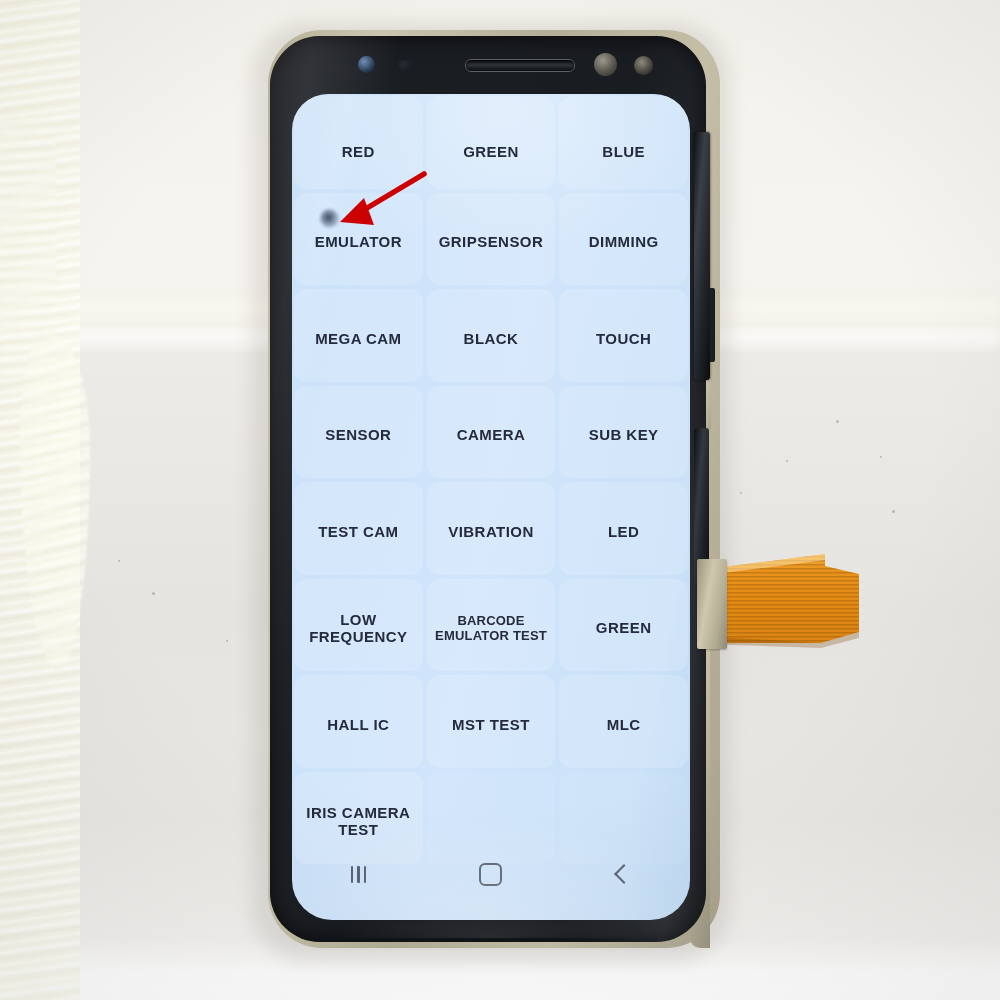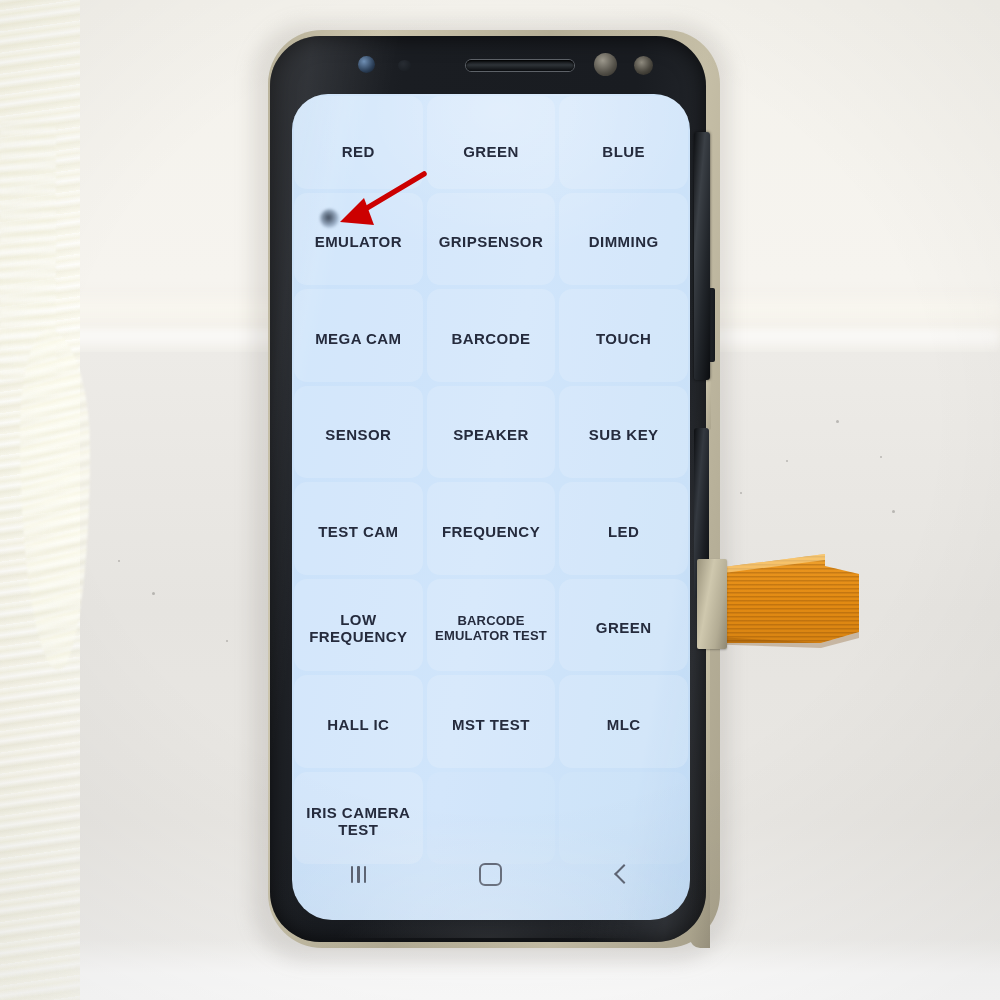--- a/index.html
+++ b/index.html
@@ -298,39 +298,39 @@
             <div class="cell" data-interactable="true">
               <span class="lbl" data-interactable="false">GRIPSENSOR</span>
             </div>
             <div class="cell" data-interactable="true">
               <span class="lbl" data-interactable="false">DIMMING</span>
             </div>
             <div class="cell" data-interactable="true">
               <span class="lbl" data-interactable="false">MEGA CAM</span>
             </div>
             <div class="cell" data-interactable="true">
-              <span class="lbl" data-interactable="false">BARCODE</span>
+              <span class="lbl" data-interactable="false">BLACK</span>
             </div>
             <div class="cell" data-interactable="true">
               <span class="lbl" data-interactable="false">TOUCH</span>
             </div>
             <div class="cell" data-interactable="true">
               <span class="lbl" data-interactable="false">SENSOR</span>
             </div>
             <div class="cell" data-interactable="true">
-              <span class="lbl" data-interactable="false">SPEAKER</span>
+              <span class="lbl" data-interactable="false">CAMERA</span>
             </div>
             <div class="cell" data-interactable="true">
               <span class="lbl" data-interactable="false">SUB KEY</span>
             </div>
             <div class="cell" data-interactable="true">
               <span class="lbl" data-interactable="false">TEST CAM</span>
             </div>
             <div class="cell" data-interactable="true">
-              <span class="lbl" data-interactable="false">FREQUENCY</span>
+              <span class="lbl" data-interactable="false">VIBRATION</span>
             </div>
             <div class="cell" data-interactable="true">
               <span class="lbl" data-interactable="false">LED</span>
             </div>
             <div class="cell" data-interactable="true">
               <span class="lbl" data-interactable="false">LOW FREQUENCY</span>
             </div>
             <div class="cell two" data-interactable="true">
               <span class="lbl" data-interactable="false">BARCODE EMULATOR TEST</span>
             </div>

